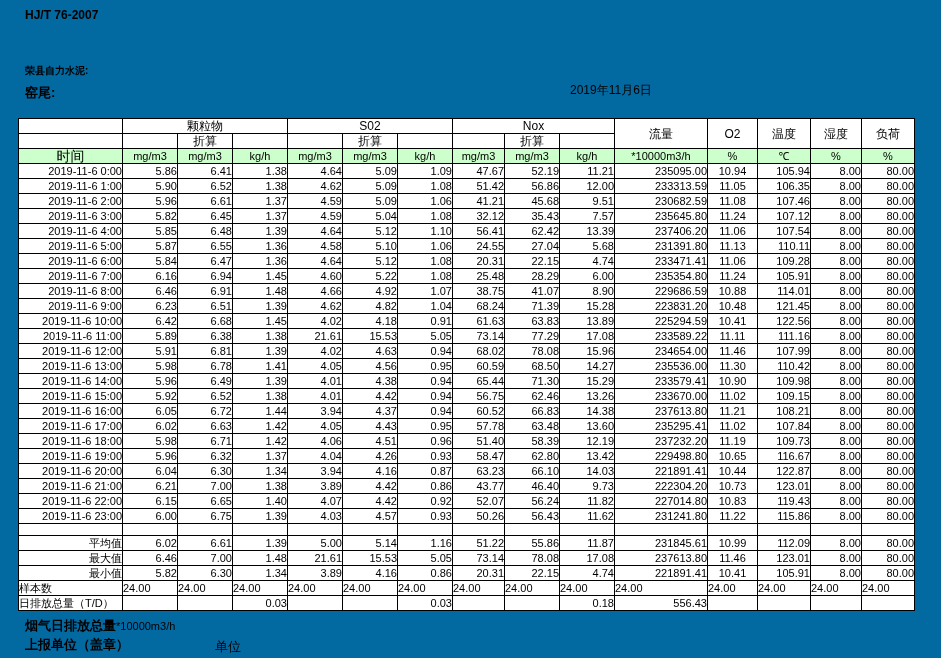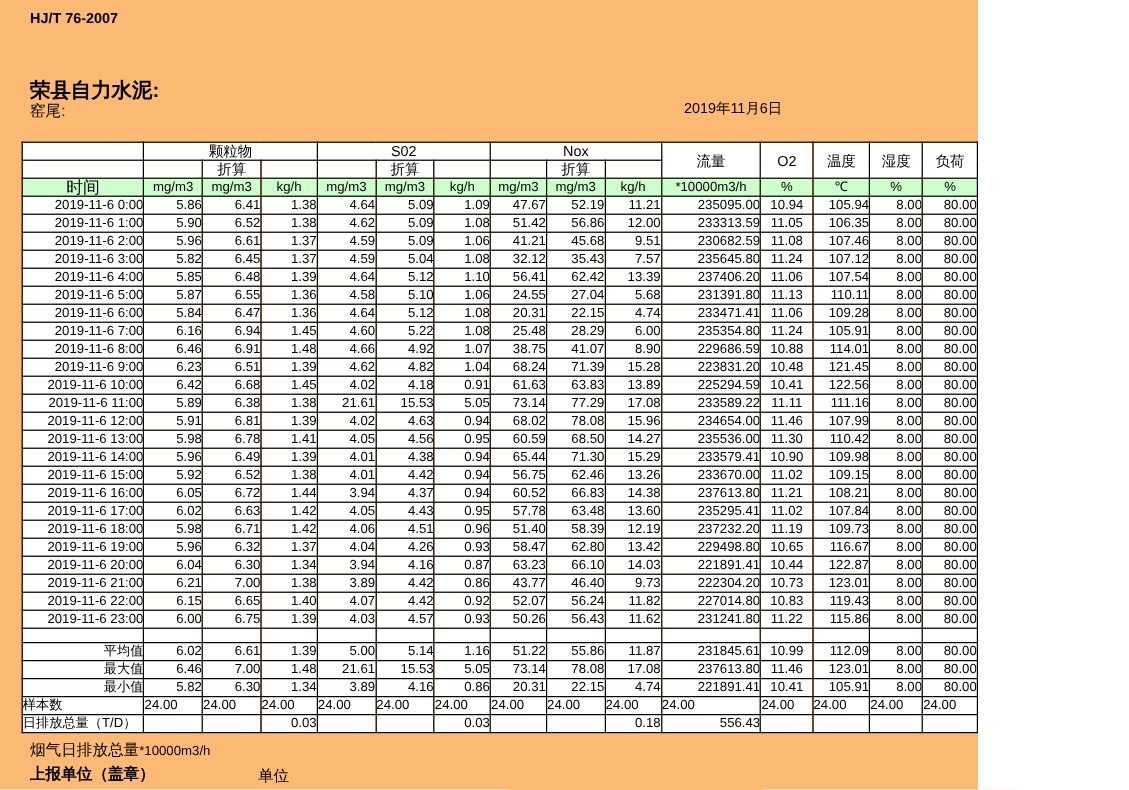--- a/index.html
+++ b/index.html
@@ -1,21 +1,21 @@
 <!DOCTYPE html>
 <html><head>
 <meta charset="utf-8">
 <style>
   html,body{margin:0;padding:0;background:#fff;}
-  .page{position:relative;width:815px;height:658px;background:#fdba74;
+  .page{position:relative;width:941px;height:658px;background:#0369a1;
         font-family:"Liberation Sans", sans-serif;color:#000;overflow:hidden;}
   .doc-code{position:absolute;left:25px;top:8px;font-size:12px;font-weight:bold;}
   .title{position:absolute;left:207px;top:29px;font-size:16px;font-weight:bold;}
-  .company{position:absolute;left:25px;top:64px;font-size:17px;font-weight:bold;}
-  .kiln{position:absolute;left:25px;top:84px;font-size:13px;font-weight:normal;text-align:right;}
+  .company{position:absolute;left:25px;top:64px;font-size:10px;font-weight:bold;}
+  .kiln{position:absolute;left:25px;top:84px;font-size:13px;font-weight:bold;text-align:right;}
   .date{position:absolute;left:570px;top:82px;font-size:12px;}
 
   table.report{position:absolute;left:18px;top:118px;border-collapse:collapse;table-layout:fixed;}
   table.report th, table.report td{
     border:1px solid #000;padding:0;margin:0;height:14px;line-height:14px;
     font-weight:normal;font-size:11px;white-space:nowrap;overflow:hidden;background:#fff;
   }
   tr.h1 th{font-size:12px;text-align:center;}
   tr.h2 th{font-size:12px;}
   th.big{font-size:13px;text-align:center;}
@@ -23,21 +23,21 @@
   tr.h3 th.time-h{font-size:14px;}
   td{text-align:right;padding-right:6px;}
   td.time{text-align:right;padding-right:4px;font-size:11px;}
   td.o2{text-align:center;padding-right:0;font-size:10px;}
   td.rowlabel{text-align:right;padding-right:2px;font-size:12px;}
   td.leftlabel{text-align:left;padding-left:0;padding-right:0;font-size:12px;}
   tr.samples td{text-align:left;padding-right:0;}
   tr.spacer td{height:11px;line-height:11px;}
 
   .foot1{position:absolute;left:25px;top:616px;}
-  .foot1 .b{font-size:13px;font-weight:normal;}
+  .foot1 .b{font-size:13px;font-weight:bold;}
   .foot1 .s{font-size:11px;}
   .foot2{position:absolute;left:25px;top:636px;font-size:13px;font-weight:bold;}
   .foot3{position:absolute;left:215px;top:638px;font-size:13px;text-align:center;}
 </style>
 </head>
 <body>
 
 <div class="page">
   <div class="doc-code">HJ/T  76-2007</div>
   <div class="company">荣县自力水泥:</div>

